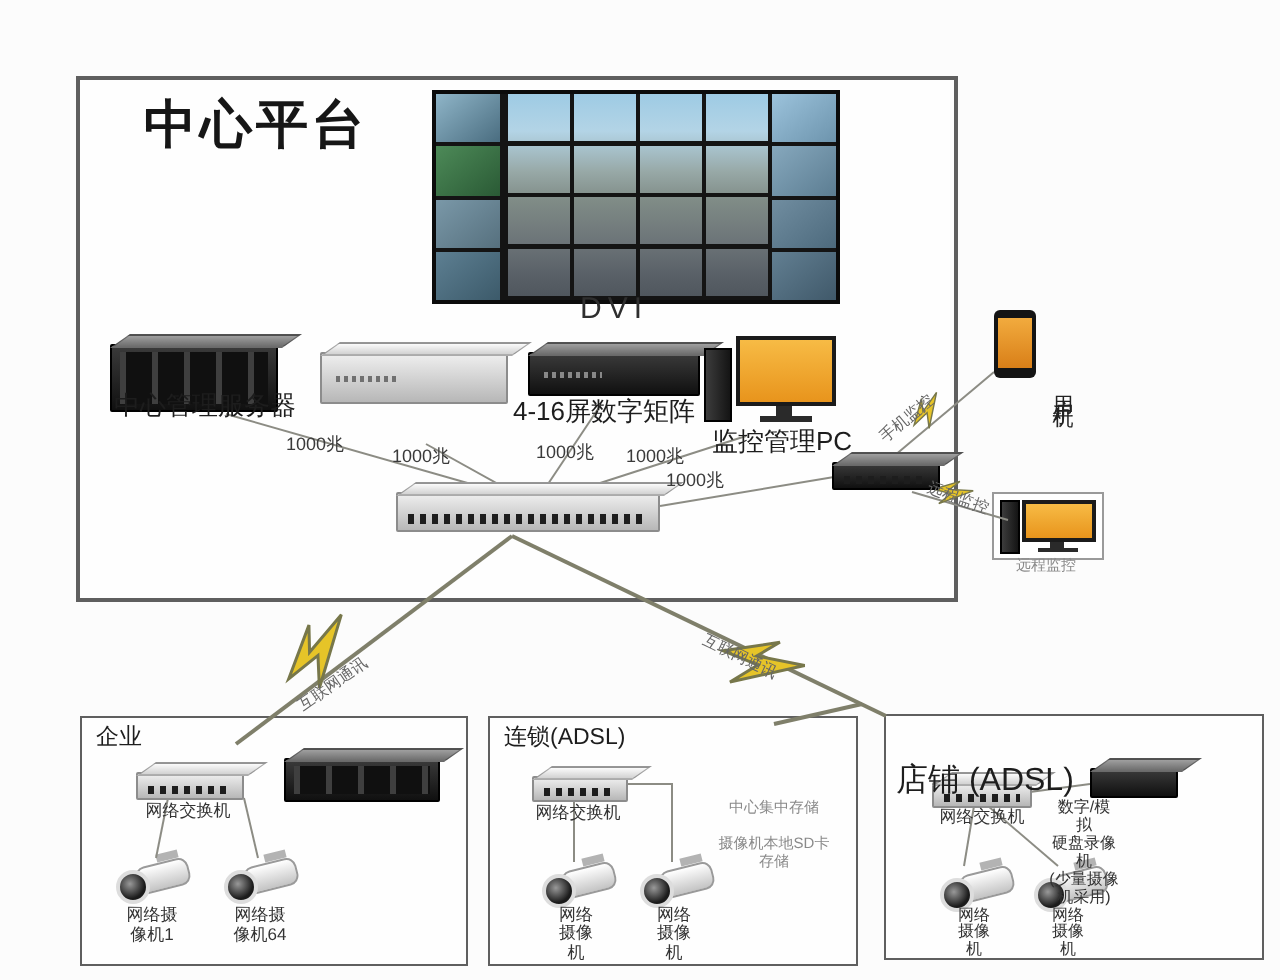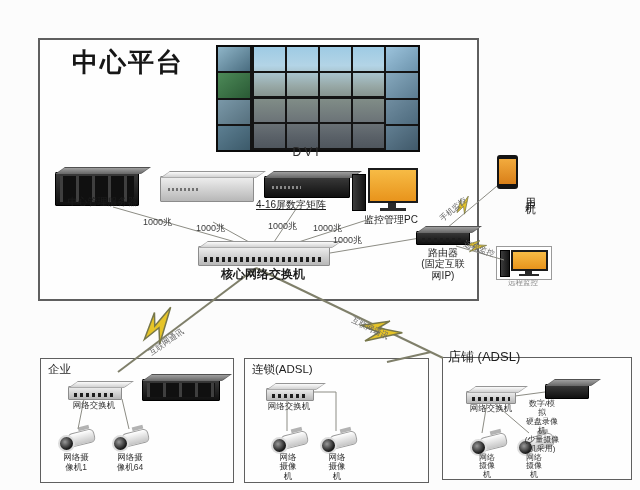--- a/index.html
+++ b/index.html
@@ -1,21 +1,21 @@
 <!DOCTYPE html>
 <html><head>
 <meta charset="utf-8">
 <style>
   html,body{margin:0;padding:0;background:#ffffff;}
   #canvas{position:relative;width:640px;height:490px;background:#fcfcfc;overflow:hidden;
           font-family:"Liberation Sans","DejaVu Sans",sans-serif;color:#222;}
   svg.overlay{position:absolute;left:0;top:0;z-index:1;}
   .box{position:absolute;border:2px solid #5f5f5f;background:rgba(255,255,255,.65);z-index:0;}
   .thinbox{border-width:1.5px;}
-  .lbl{position:absolute;z-index:3;font-size:10px;line-height:1.14;color:#1d1d1d;text-align:center;white-space:pre-line;}
+  .lbl{position:absolute;z-index:3;font-size:13px;line-height:1.14;color:#1d1d1d;text-align:center;white-space:pre-line;}
   .b{font-weight:bold;}
   .small{font-size:8.5px;color:#333;}
   .tiny{font-size:7.5px;color:#8a8a8a;}
   .speed{position:absolute;z-index:3;font-size:9px;color:#3a3a3a;}
   .rot{position:absolute;z-index:3;font-size:8px;color:#666;white-space:nowrap;transform-origin:0 50%;}
   .title-main{font-size:26px;font-weight:bold;letter-spacing:2px;color:#161616;}
   .vtext{writing-mode:vertical-rl;text-orientation:upright;letter-spacing:2px;font-size:10.5px;color:#222;}
   
   .wall{position:absolute;left:216px;top:45px;width:204px;height:107px;z-index:2;
         display:grid;grid-template-columns:repeat(6,1fr);grid-template-rows:repeat(4,1fr);
@@ -104,57 +104,53 @@
     <div class="c1"></div>
     <div class="big"></div>
     <div class="c5"></div>
     <div class="c2"></div>
     <div class="c6"></div>
     <div class="c3"></div>
     <div class="c7"></div>
     <div class="c4"></div>
     <div class="c8"></div>
   </div>
-  <div class="lbl" style="left:282px;top:146px;width:50px;font-size:12px;letter-spacing:3px;color:#2e2e2e;">DVI</div>
+  <div class="lbl" style="left:282px;top:146px;width:50px;font-size:15px;letter-spacing:3px;color:#2e2e2e;">DVI</div>
 
   <div class="dev slab slab-dark" style="left:55px;top:172px;width:82px;height:32px;">
     <div class="bays"></div>
   </div>
   <div class="lbl" style="left:55px;top:196px;width:95px;font-weight:500;">中心管理服务器</div>
 
   <div class="dev slab slab-light" style="left:160px;top:176px;width:92px;height:24px;">
     <div class="vents"></div>
   </div>
 
   <div class="dev slab slab-dark" style="left:264px;top:176px;width:84px;height:20px;">
     <div class="vents" style="background:repeating-linear-gradient(90deg,#888 0 2px,transparent 2px 4px);"></div>
   </div>
-  <div class="lbl" style="left:243px;top:199px;width:96px;text-decoration:underline;">4-16屏数字矩阵</div>
+  <div class="lbl" style="left:254px;top:199px;width:96px;">4-16屏数字矩阵</div>
 
   <div class="dev" style="left:352px;top:168px;width:70px;height:46px;">
     <div class="tower" style="left:0;top:6px;width:12px;height:35px;"></div>
     <div class="monitor" style="left:16px;top:0;width:50px;height:35px;">
       <div class="scr"></div>
     </div>
     <div class="stand" style="left:36px;top:35px;width:8px;height:5px;"></div>
     <div class="stand" style="left:28px;top:40px;width:26px;height:3px;"></div>
   </div>
   <div class="lbl" style="left:350px;top:214px;width:82px;">监控管理PC</div>
 
   <div class="dev slab slab-light" style="left:198px;top:246px;width:130px;height:18px;">
     <div class="ports"></div>
   </div>
-  <div class="lbl b" style="left:198px;top:268px;width:130px;font-size:12px;">核心网络交换机</div>
 
   <div class="dev slab slab-dark" style="left:416px;top:231px;width:52px;height:12px;">
     <div class="ports" style="height:4px;bottom:2px;"></div>
   </div>
-  <div class="lbl" style="left:412px;top:247px;width:62px;">路由器
-(固定互联
-网IP)</div>
 
   <span class="speed" style="left:143px;top:216px;">1000兆</span>
   <span class="speed" style="left:196px;top:222px;">1000兆</span>
   <span class="speed" style="left:268px;top:220px;">1000兆</span>
   <span class="speed" style="left:313px;top:222px;">1000兆</span>
   <span class="speed" style="left:333px;top:234px;">1000兆</span>
 
   <div class="rot" style="left:441px;top:214px;transform:rotate(-40deg);">手机监控</div>
   <div class="rot" style="left:464px;top:238px;transform:rotate(20deg);">远程监控</div>
 
@@ -199,39 +195,43 @@
   </div>
   <div class="lbl small" style="left:108px;top:453px;width:44px;">网络摄
 像机64</div>
 
   <div class="box thinbox" style="left:244px;top:358px;width:183px;height:123px;"></div>
   <div class="lbl" style="left:252px;top:363px;font-size:11.5px;text-align:center;">连锁(ADSL)</div>
   <div class="dev slab slab-light" style="left:266px;top:388px;width:46px;height:11px;">
     <div class="ports" style="height:4px;bottom:2px;"></div>
   </div>
   <div class="lbl small" style="left:258px;top:402px;width:62px;">网络交换机</div>
+  <div class="lbl tiny" style="left:348px;top:399px;width:78px;line-height:1.2;">中心集中存储
+
+摄像机本地SD卡
+存储</div>
   <div class="cam" style="left:271px;top:429px;">
     <div class="mount"></div>
       <div class="body"></div>
       <div class="lens"></div>
   </div>
   <div class="lbl small" style="left:269px;top:453px;width:38px;line-height:1.1;">网络
 摄像
 机</div>
   <div class="cam" style="left:320px;top:429px;">
     <div class="mount"></div>
       <div class="body"></div>
       <div class="lens"></div>
   </div>
   <div class="lbl small" style="left:318px;top:453px;width:38px;line-height:1.1;">网络
 摄像
 机</div>
 
   <div class="box thinbox" style="left:442px;top:357px;width:188px;height:121px;"></div>
-  <div class="lbl" style="left:448px;top:350px;font-size:13px;">店铺 (ADSL)</div>
+  <div class="lbl" style="left:448px;top:382px;font-size:16px;">店铺 (ADSL)</div>
   <div class="dev slab slab-light" style="left:466px;top:391px;width:48px;height:11px;">
     <div class="ports" style="height:4px;bottom:2px;"></div>
   </div>
   <div class="lbl small" style="left:460px;top:404px;width:62px;">网络交换机</div>
   <div class="dev slab slab-dark" style="left:545px;top:384px;width:42px;height:13px;"></div>
   <div class="lbl small" style="left:514px;top:400px;width:56px;font-size:8px;line-height:1.12;">数字/模
 拟
 硬盘录像
 机
 (少量摄像

